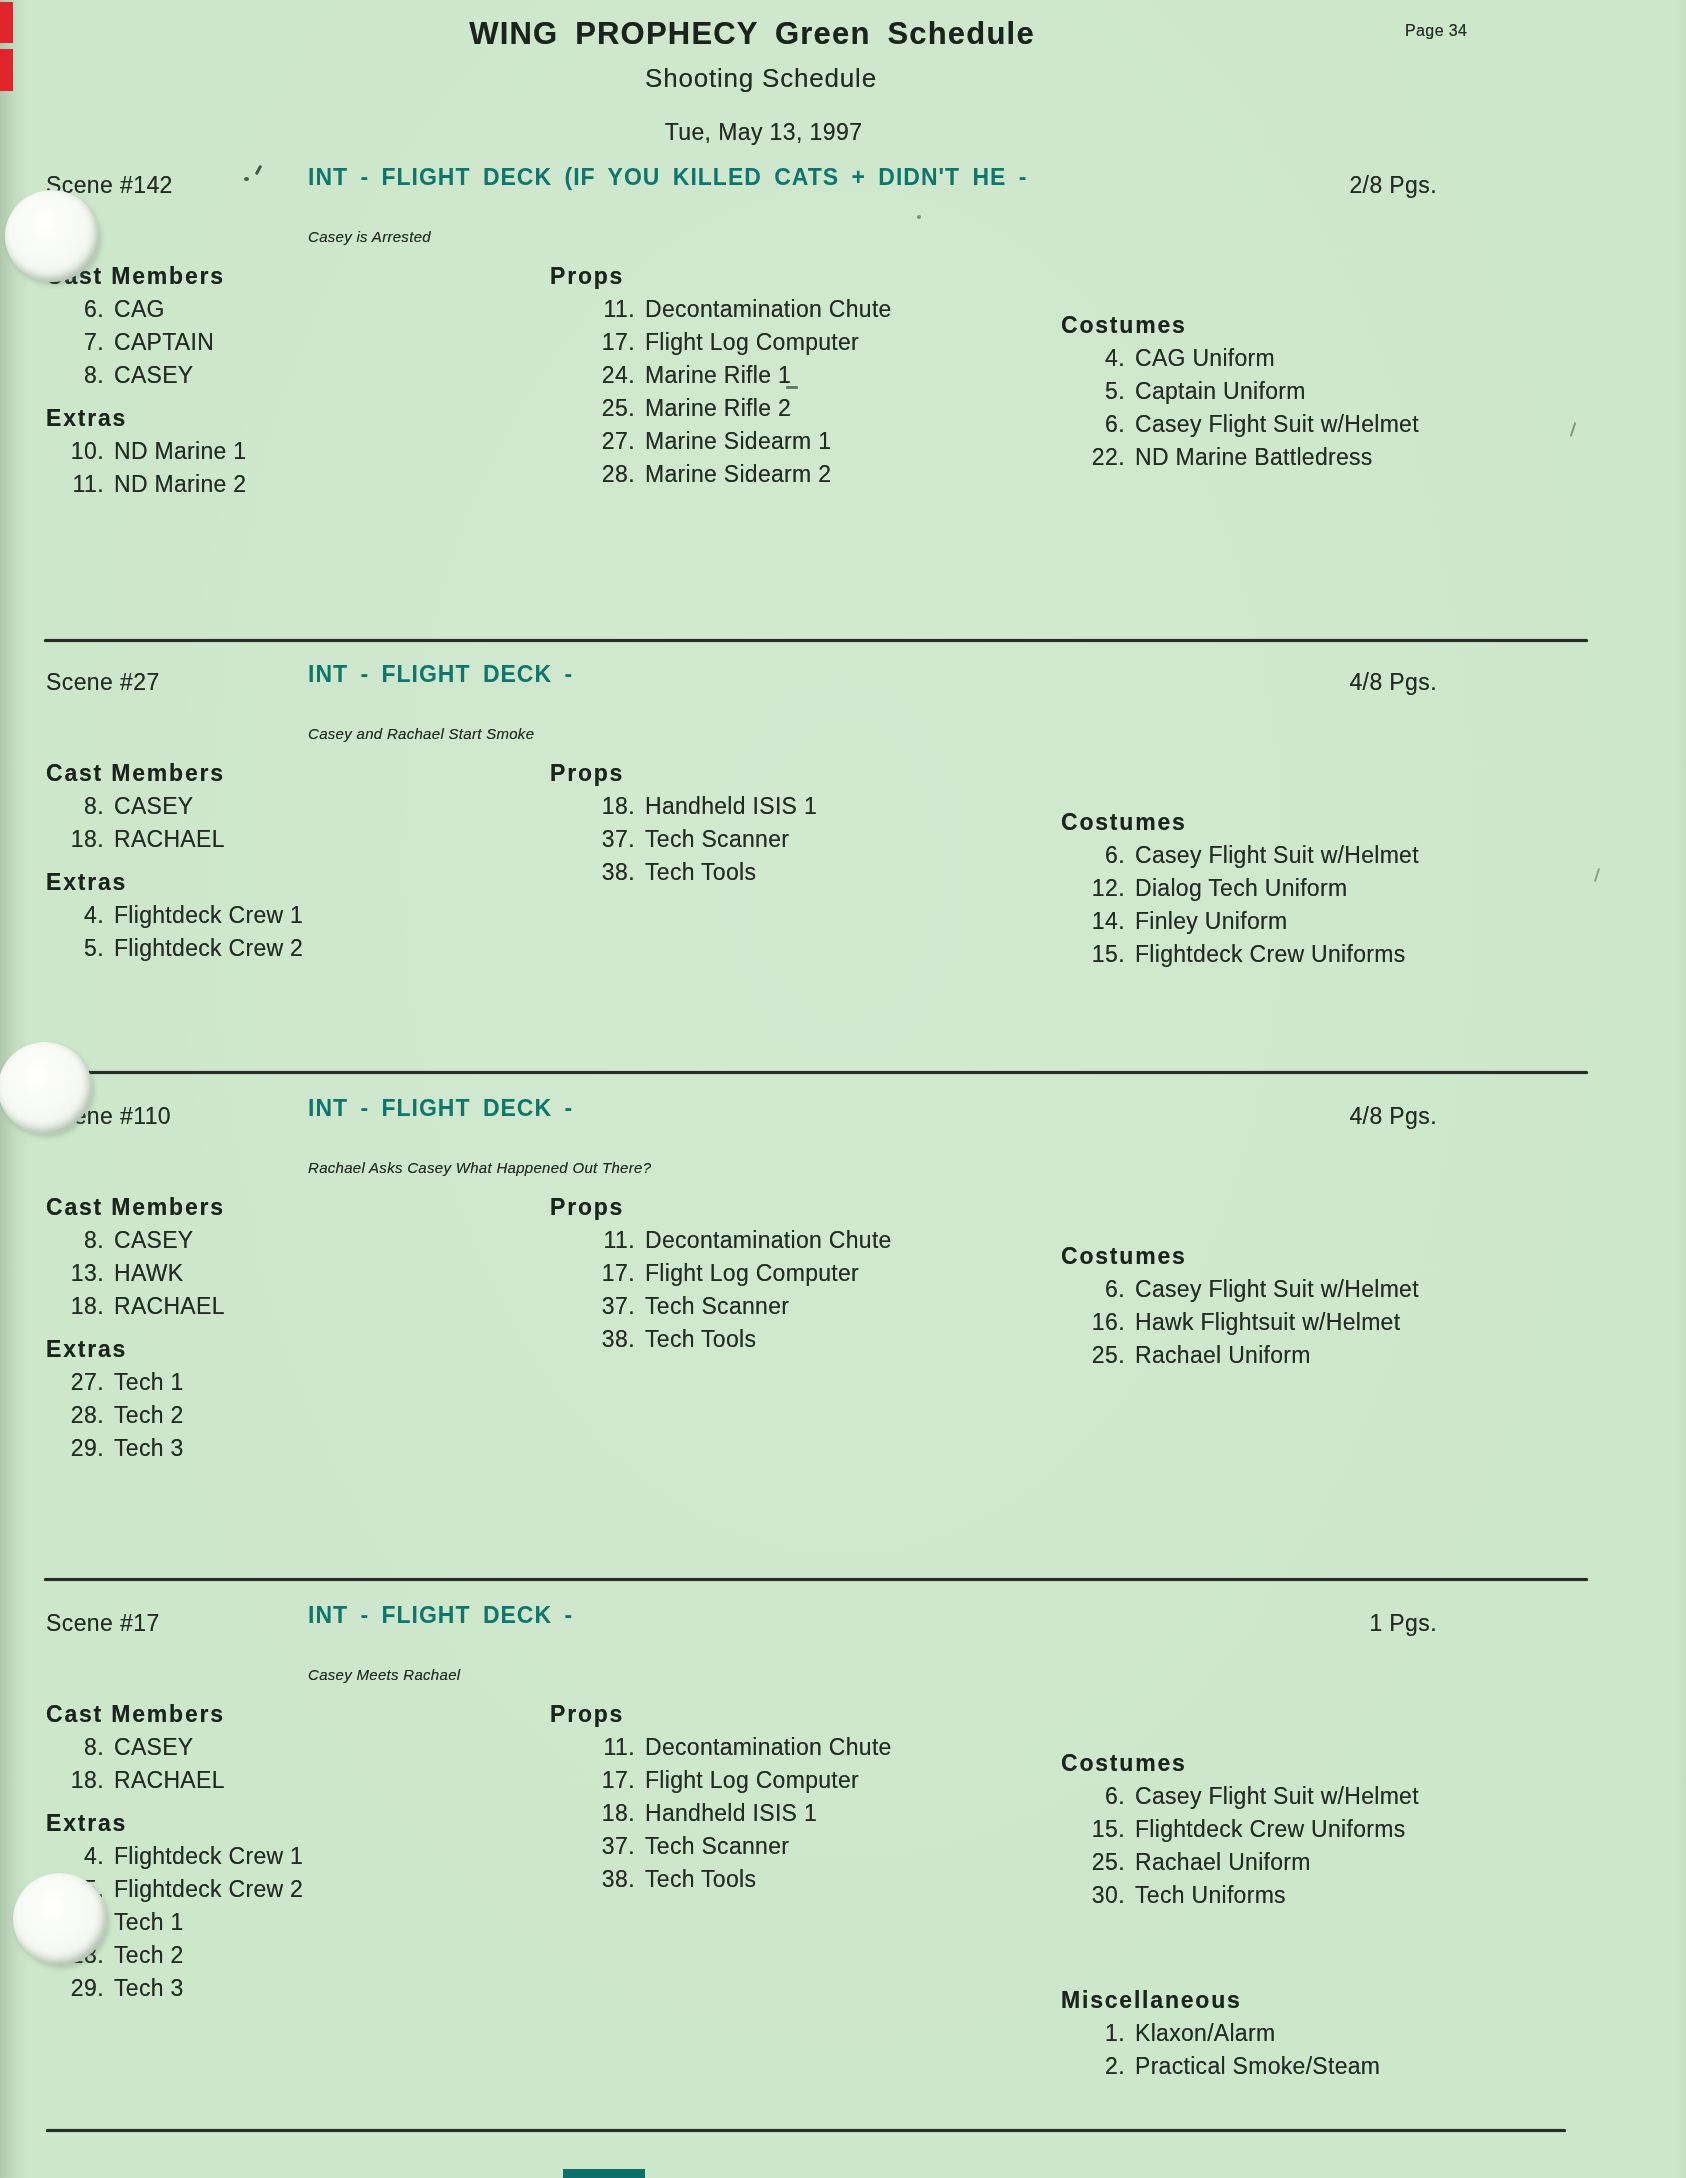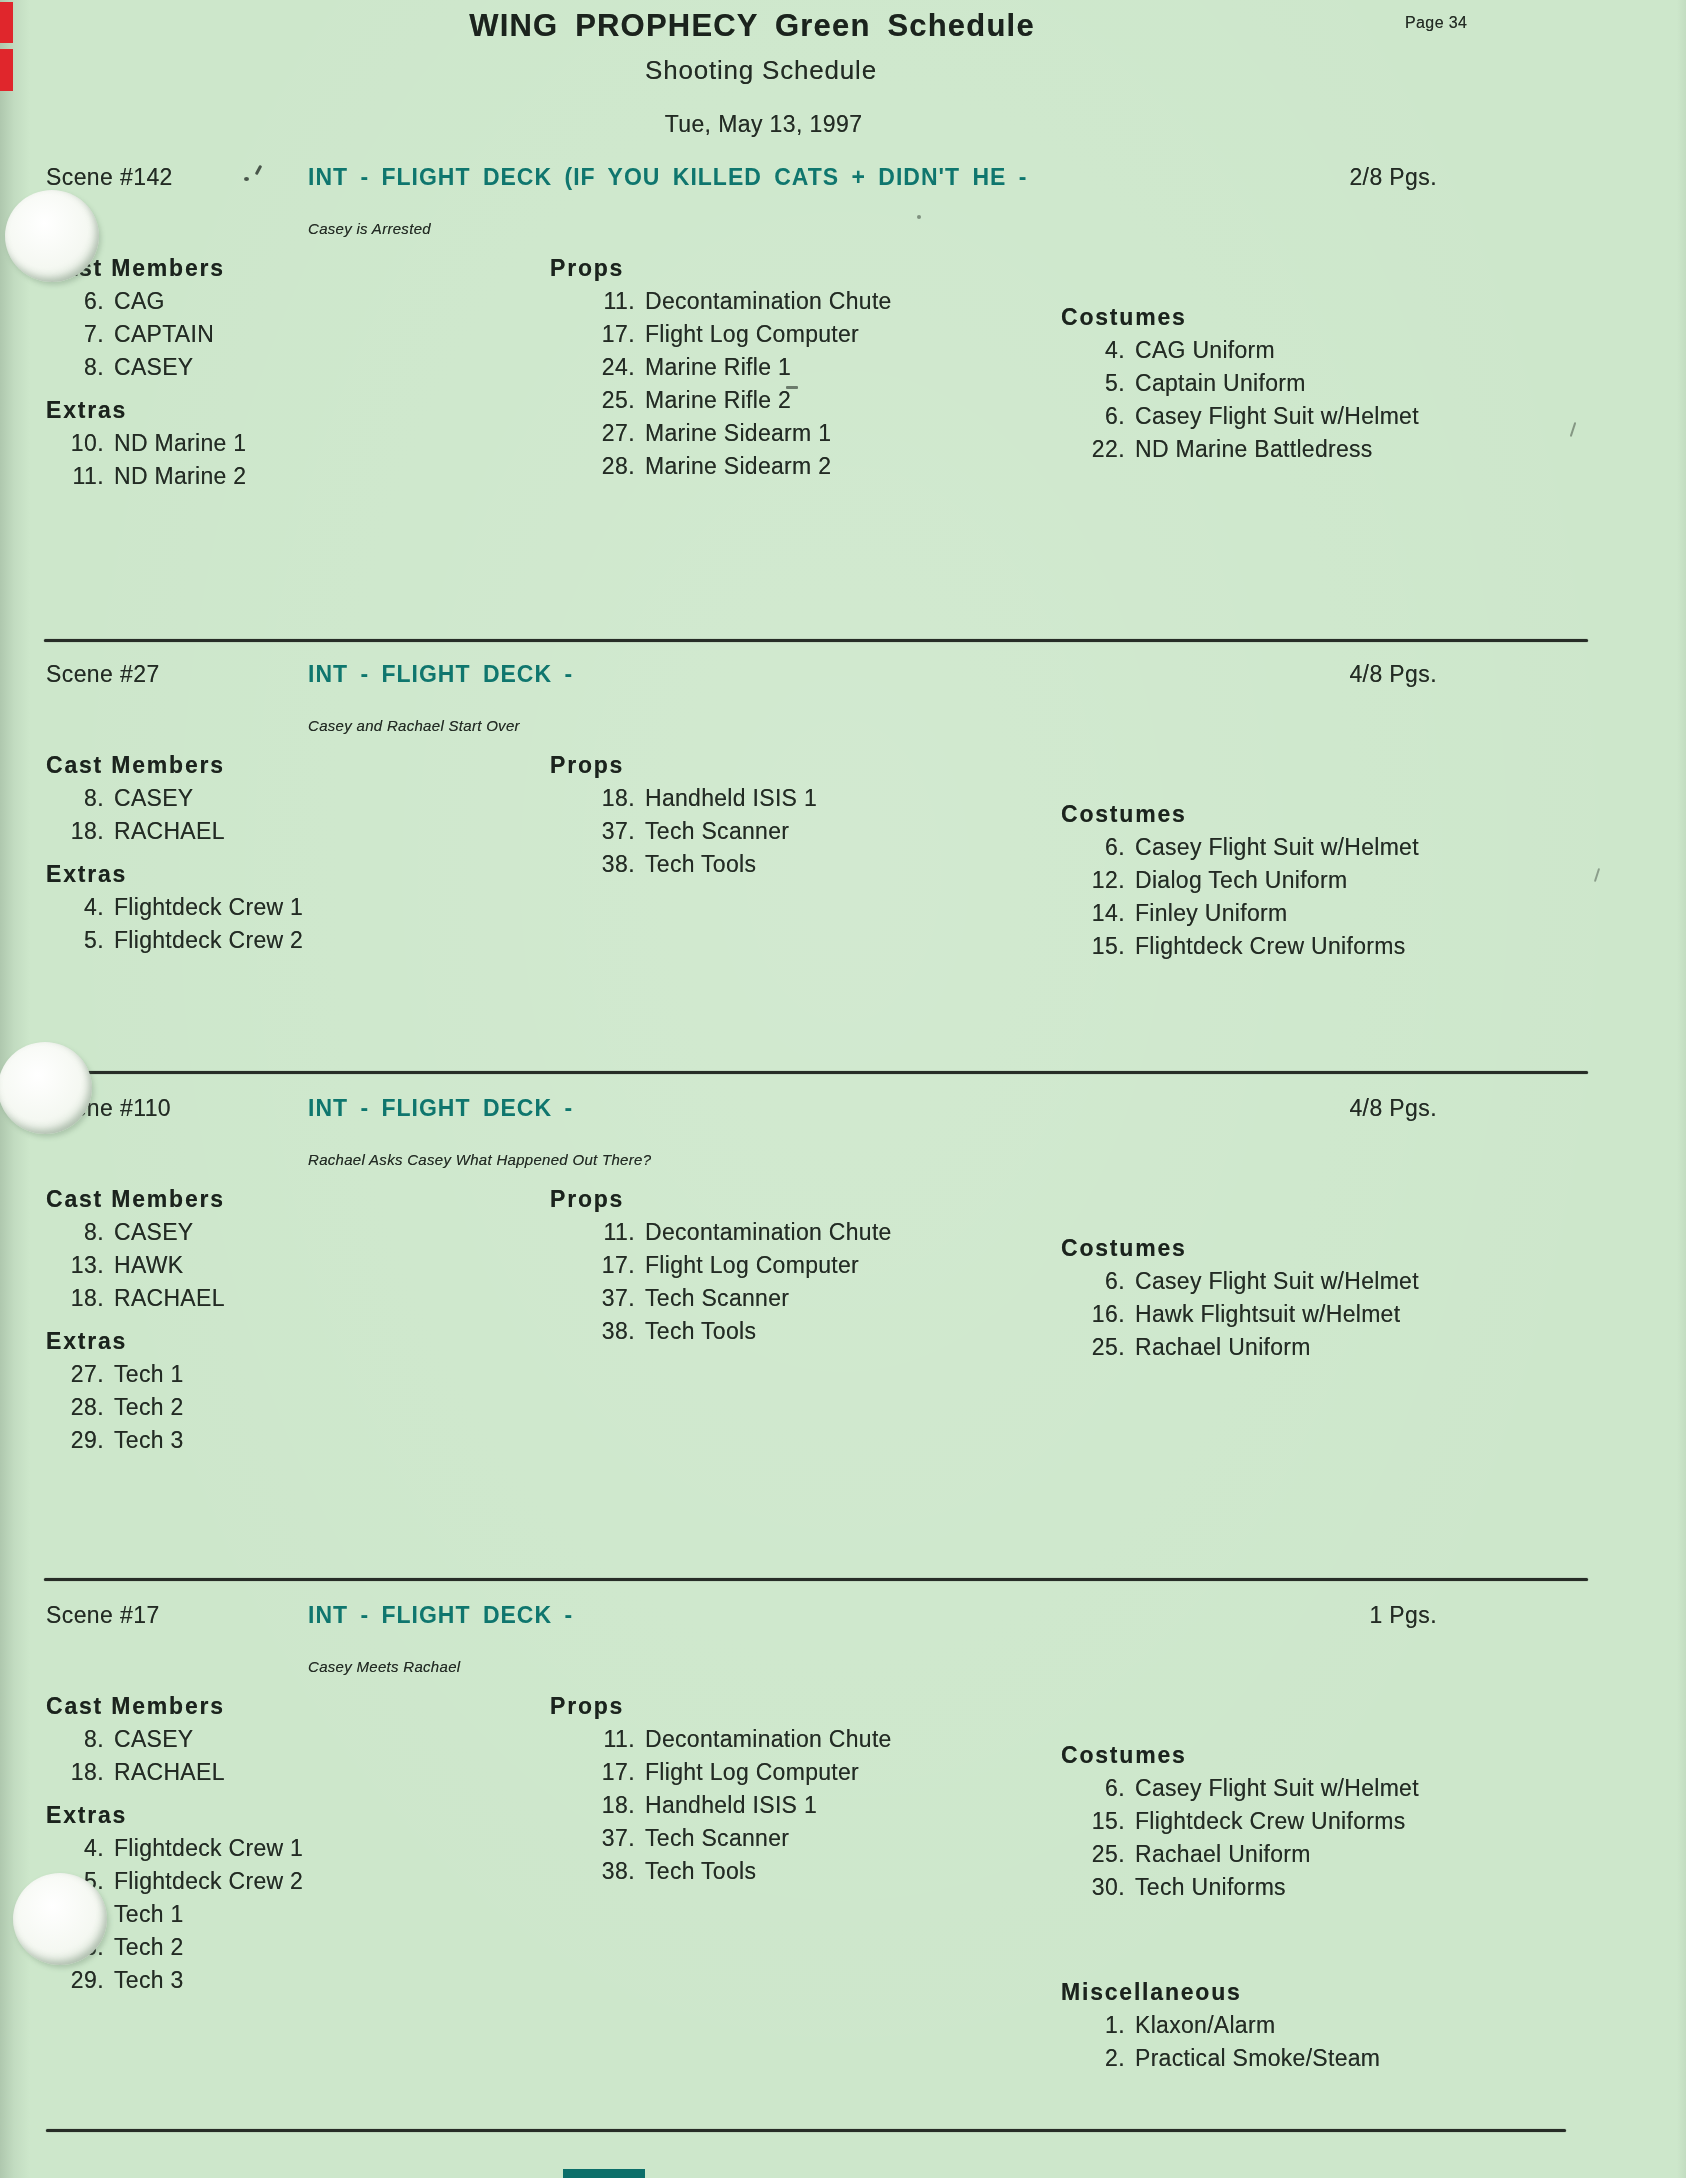--- a/index.html
+++ b/index.html
@@ -10,21 +10,21 @@
     color:#232b24;
   }
   .paper{
     position:absolute;inset:0;
     background:
       radial-gradient(ellipse at 50% 40%, rgba(255,255,255,0.10), rgba(0,0,0,0) 70%),
       linear-gradient(to right, rgba(96,118,98,0.28) 0px, rgba(96,118,98,0.10) 14px, rgba(0,0,0,0) 30px),
       linear-gradient(to left, rgba(96,118,98,0.10) 0px, rgba(0,0,0,0) 10px),
       #cde7cb;
   }
-  .ink{ text-shadow:0 0 0.5px rgba(25,35,27,0.55); letter-spacing:0.4px; }
+  .ink{ text-shadow:0 0 0.5px rgba(25,35,27,0.55); letter-spacing:0.4px;margin-top:8px; }
   .page-title{
     position:absolute;left:0;top:8px;width:1504px;text-align:center;
     font-size:31px;font-weight:700;letter-spacing:1.2px;word-spacing:7px;color:#1b231d;
   }
   .page-num{ position:absolute;left:1405px;top:14px;font-size:16px; }
   .page-sub{ position:absolute;left:0;top:55px;width:1522px;text-align:center;font-size:26px;letter-spacing:0.8px; }
   .page-date{ position:absolute;left:0;top:111px;width:1527px;text-align:center;font-size:23px; }
 
   .divider{ position:absolute;left:44px;width:1544px;height:3px;background:#272d27;border-radius:2px;
             box-shadow:0 0 1px rgba(30,40,30,.7); }
@@ -126,21 +126,21 @@
 </div>
 
 <div class="divider" style="top:639px;"></div>
 
 <div class="scene-block" style="top:661px;">
   <div class="scene-head">
     <span class="scene-no ink">Scene #27</span>
     <span class="slug">INT - FLIGHT DECK -</span>
     <span class="pgs ink">4/8 Pgs.</span>
   </div>
-  <div class="logline ink">Casey and Rachael Start Over</div>
+  <div class="logline ink">Casey and Rachael Start Smoke</div>
   <div class="col col-cast ink">
     <div class="sec-h">Cast Members</div>
     <div>
         <div class="row"><span class="num">8.</span><span class="lab">CASEY</span></div>
         <div class="row"><span class="num">18.</span><span class="lab">RACHAEL</span></div>
       </div>
     <div class="sec-h extras-h">Extras</div>
     <div>
         <div class="row"><span class="num">4.</span><span class="lab">Flightdeck Crew 1</span></div>
         <div class="row"><span class="num">5.</span><span class="lab">Flightdeck Crew 2</span></div>

